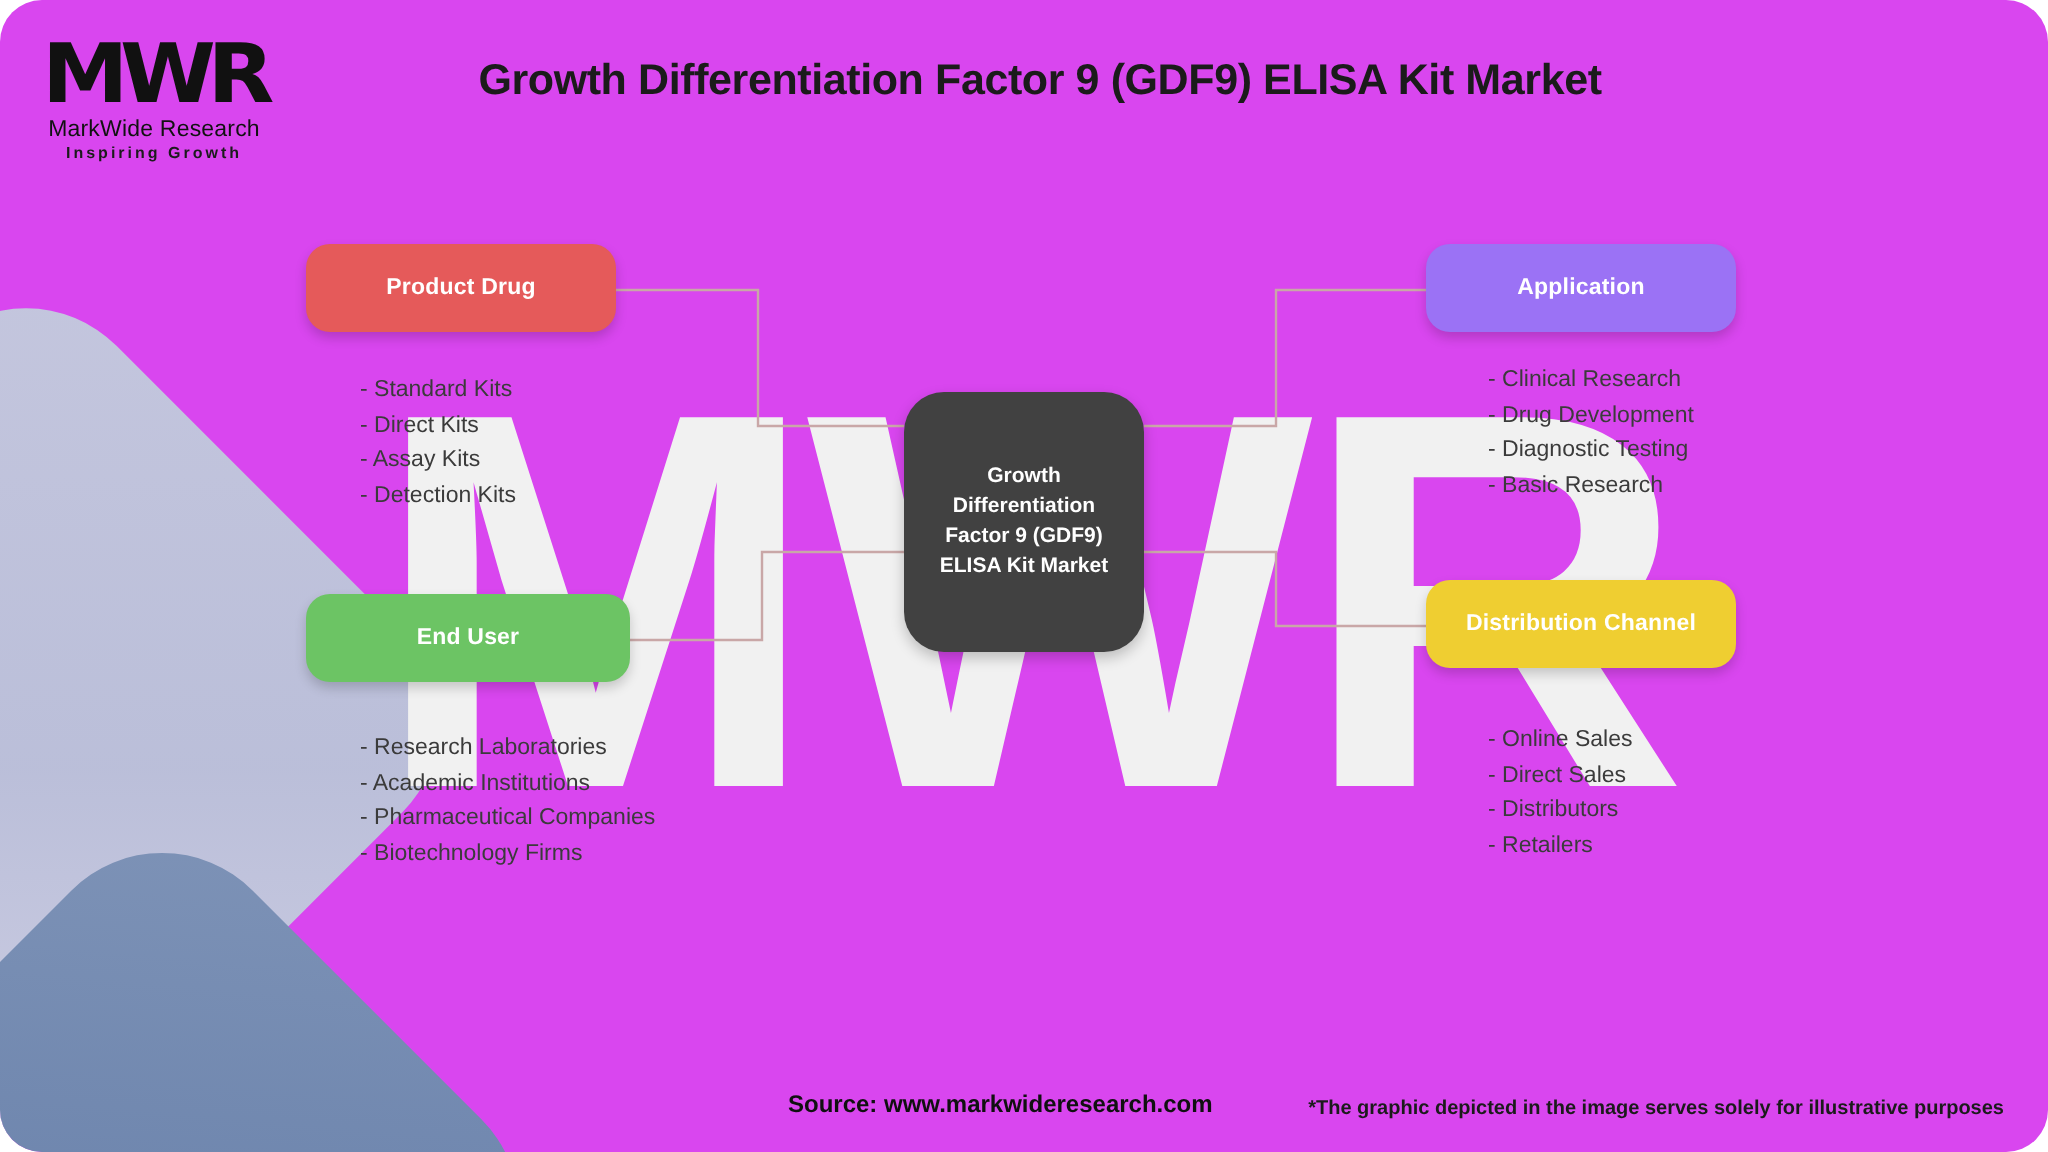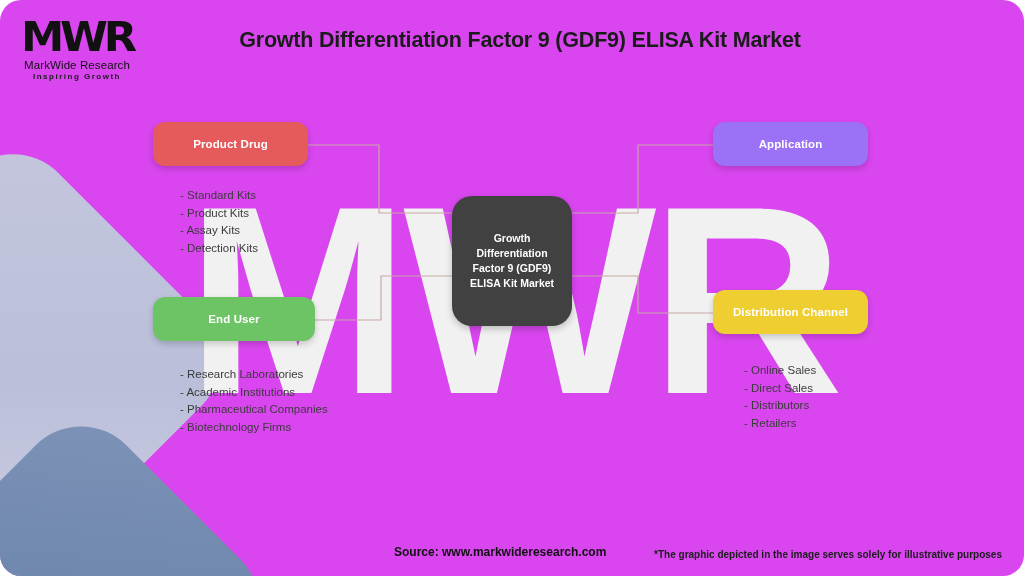--- a/index.html
+++ b/index.html
@@ -227,30 +227,36 @@
   <div id="center-node">
     <span>Growth Differentiation Factor 9 (GDF9) ELISA Kit Market</span>
   </div>
 
   <div class="branch" id="branch-product-type">
     <div class="branch-header">
       <span>Product Drug</span>
     </div>
     <ul class="branch-list">
       <li>- Standard Kits</li>
-      <li>- Product Kits</li>
+      <li>- Direct Kits</li>
       <li>- Assay Kits</li>
       <li>- Detection Kits</li>
     </ul>
   </div>
 
   <div class="branch" id="branch-application">
     <div class="branch-header">
       <span>Application</span>
     </div>
+    <ul class="branch-list">
+      <li>- Clinical Research</li>
+      <li>- Drug Development</li>
+      <li>- Diagnostic Testing</li>
+      <li>- Basic Research</li>
+    </ul>
   </div>
 
   <div class="branch" id="branch-end-user">
     <div class="branch-header">
       <span>End User</span>
     </div>
     <ul class="branch-list">
       <li>- Research Laboratories</li>
       <li>- Academic Institutions</li>
       <li>- Pharmaceutical Companies</li>

